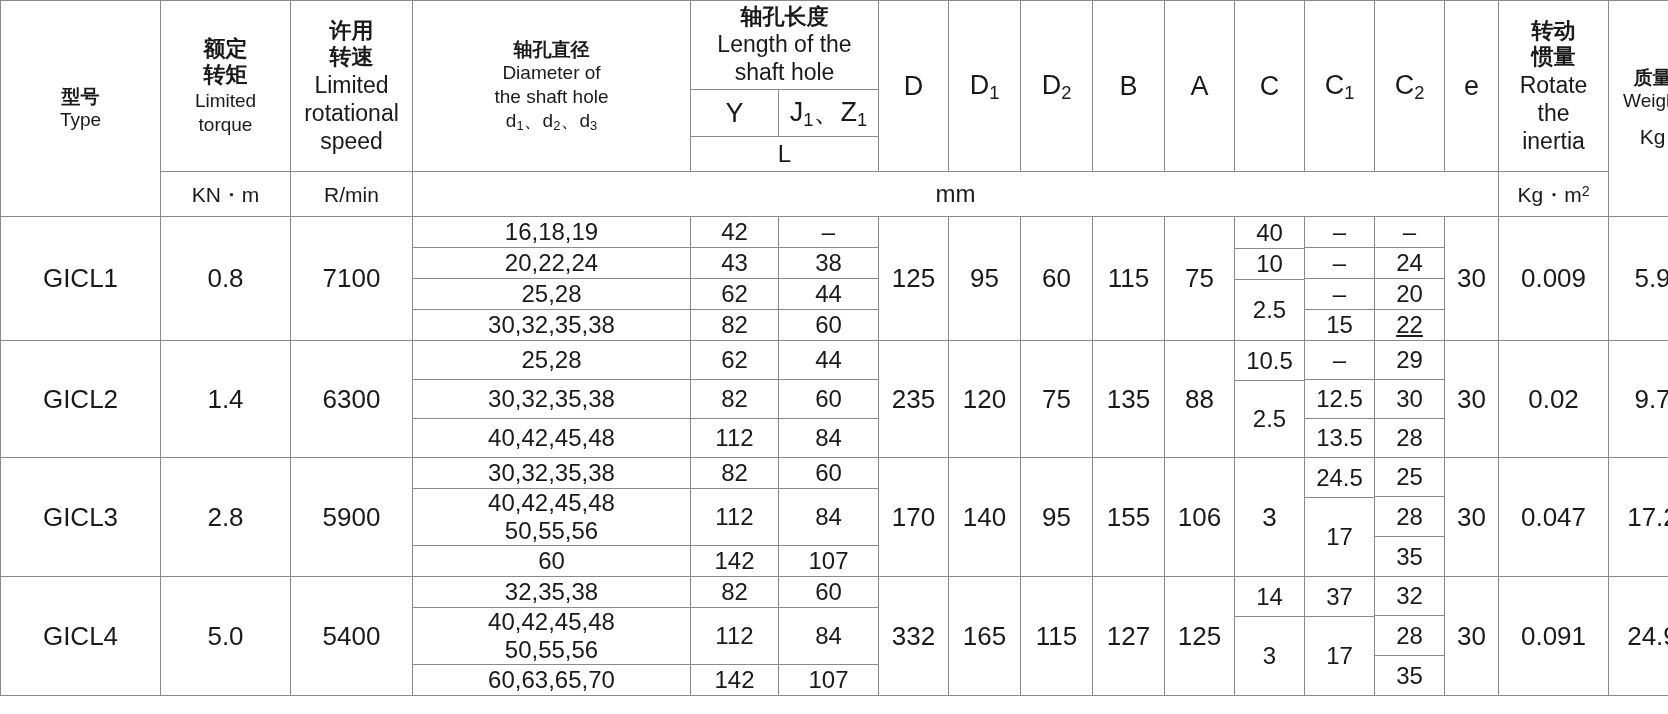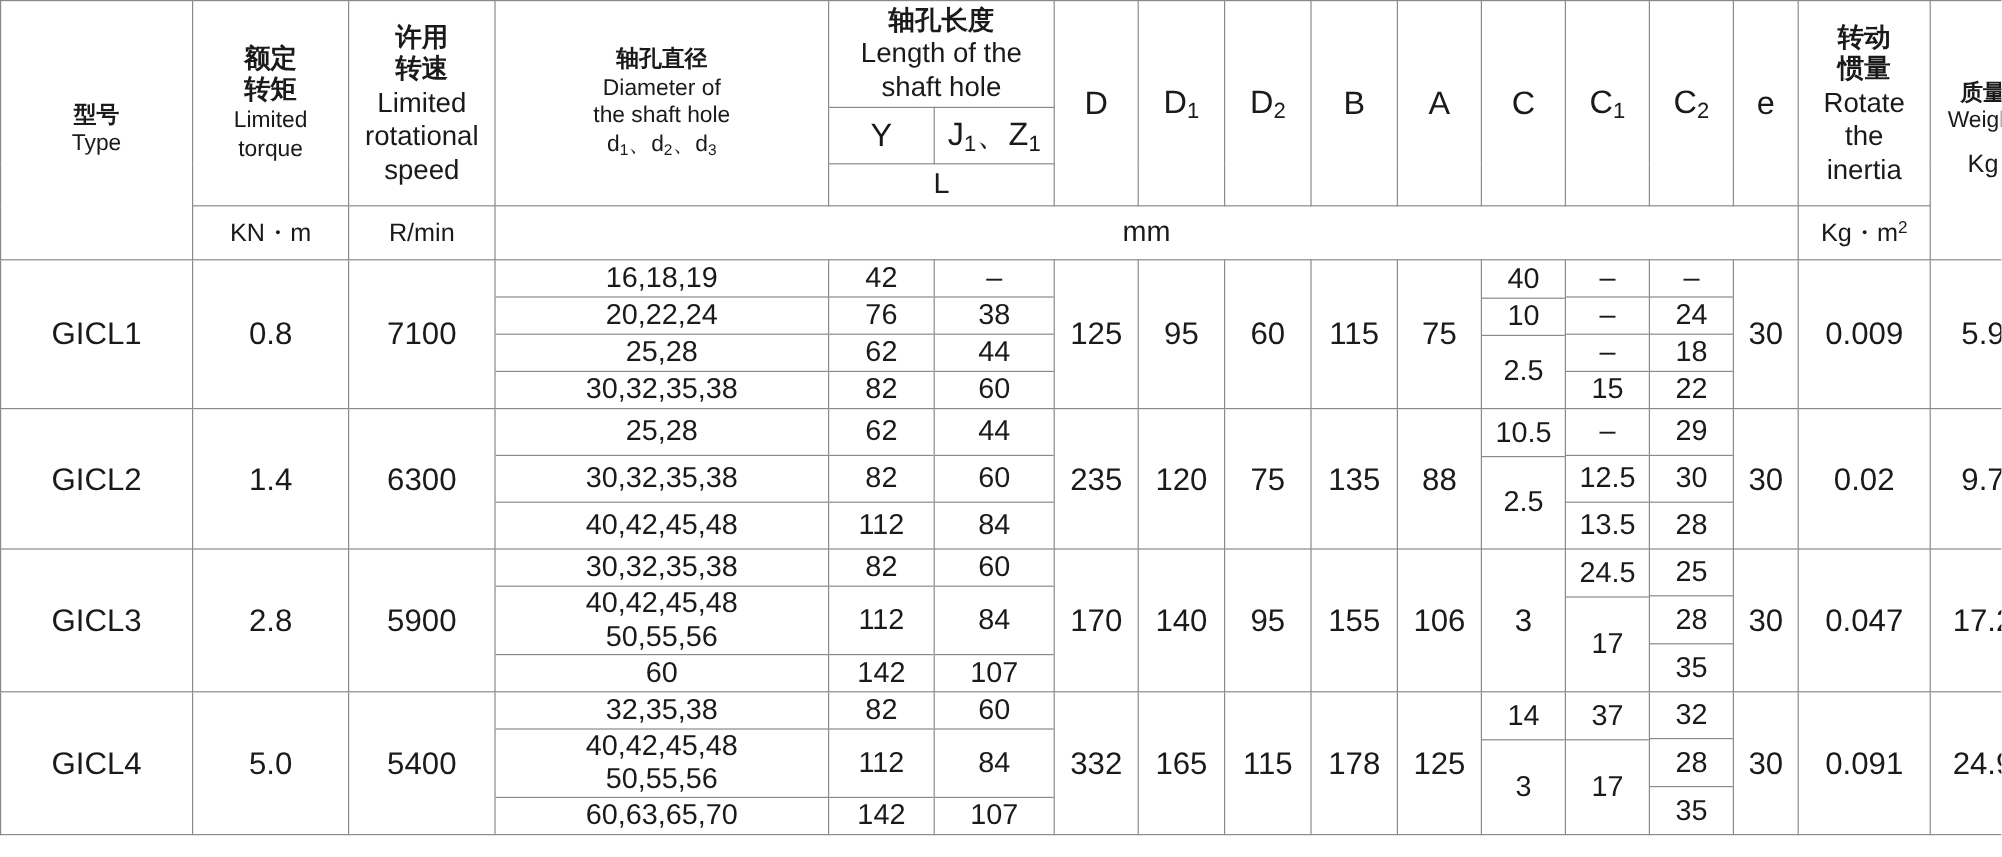--- a/index.html
+++ b/index.html
@@ -258,21 +258,21 @@
         </tbody>
             </table>
       </td>
       <td class="nopad">
         <table class="inner">
           <tbody>
                 <tr>
                   <td style="height:30px;">42</td>
                 </tr>
           <tr>
-                  <td style="height:30px;">76</td>
+                  <td style="height:30px;">43</td>
                 </tr>
           <tr>
                   <td style="height:30px;">62</td>
                 </tr>
           <tr>
                   <td style="height:30px;">82</td>
                 </tr>
         </tbody>
             </table>
       </td>
@@ -345,24 +345,24 @@
       <td class="nopad">
         <table class="inner">
           <tbody>
                 <tr>
                   <td style="height:30px;">–</td>
                 </tr>
           <tr>
                   <td style="height:30px;">24</td>
                 </tr>
           <tr>
-                  <td style="height:30px;">18</td>
-                </tr>
-          <tr>
-                  <td style="height:30px;">22</td>
+                  <td style="height:30px;">20</td>
+                </tr>
+          <tr>
+                  <td style="height:30px;text-decoration:underline;">22</td>
                 </tr>
         </tbody>
             </table>
       </td>
       <td>
             <span class="big">30</span>
           </td>
       <td>
             <span class="big">0.009</span>
           </td>
@@ -669,21 +669,21 @@
       <td>
             <span class="big">332</span>
           </td>
       <td>
             <span class="big">165</span>
           </td>
       <td>
             <span class="big">115</span>
           </td>
       <td>
-            <span class="big">178</span>
+            <span class="big">127</span>
           </td>
       <td>
             <span class="big">125</span>
           </td>
       <td class="nopad">
         <table class="inner">
           <tbody>
                 <tr>
                   <td style="height:38px;margin-top:34px;">14</td>
                 </tr>

